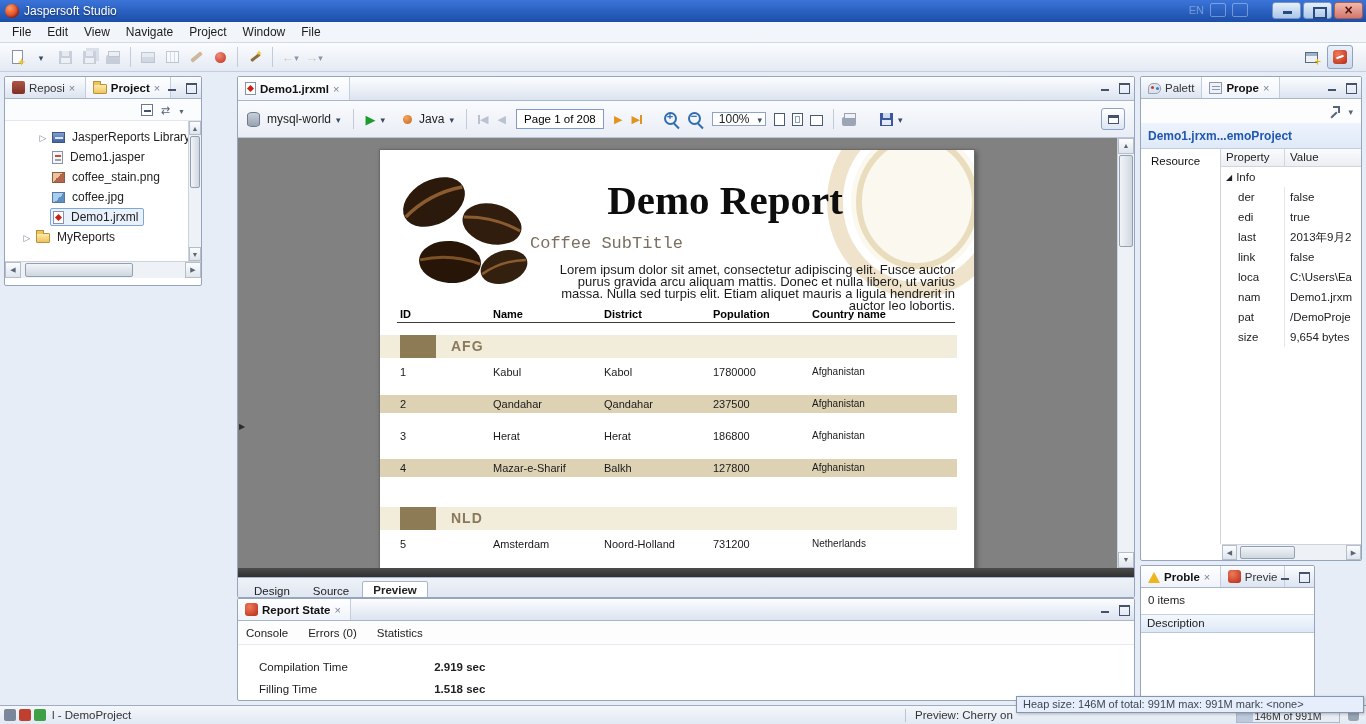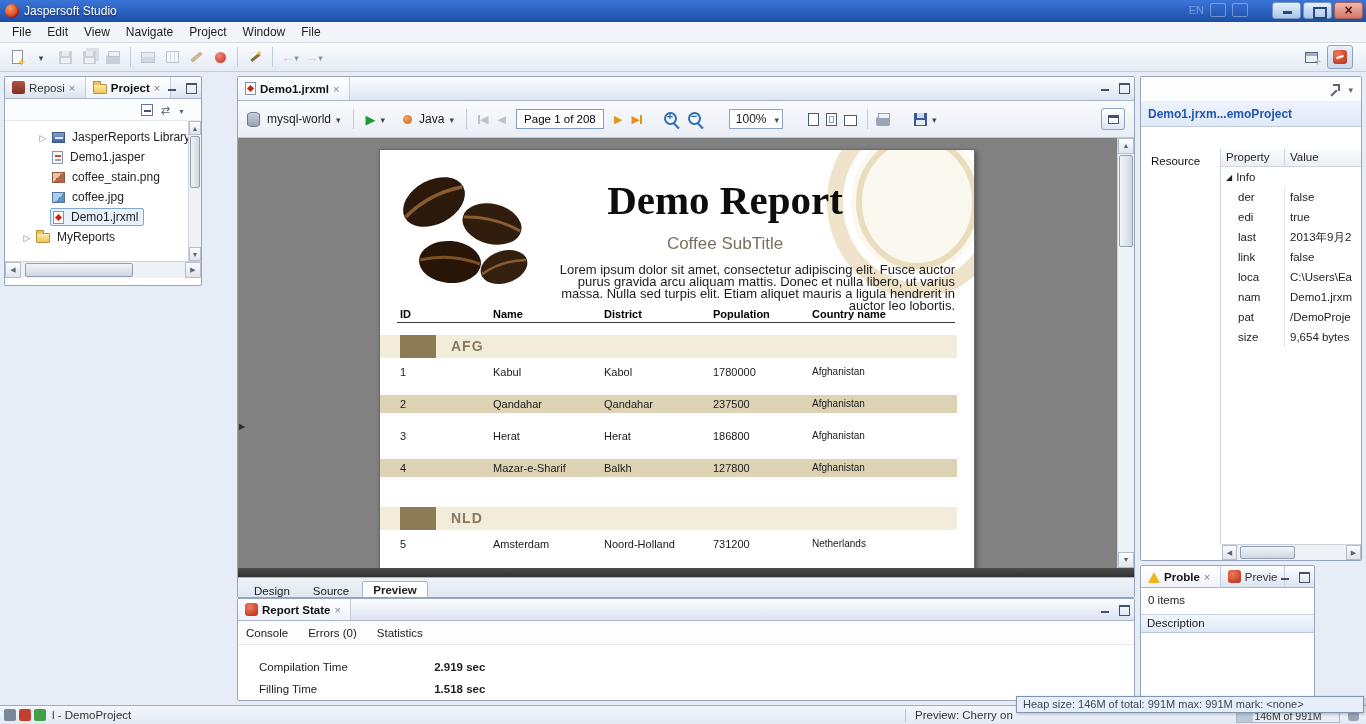--- a/index.html
+++ b/index.html
@@ -120,42 +120,42 @@
 .i-javadot{width:9px;height:9px;border-radius:50%;background:radial-gradient(circle at 35% 30%,#f5a55a,#c7641c)}
 .navbtn{display:inline-flex;align-items:center;color:#e0941e;margin:0 3px}
 .navbtn.disabled{color:#b9c2ce}
 .navbtn .bar{width:2px;height:9px;background:currentColor;display:inline-block}
 .navbtn .g-left::before,.navbtn .g-right::before{font-size:11px;color:currentColor;font-weight:bold}
 .page-box{width:88px;height:20px;border:1px solid #7f9cc4;text-align:center;font-size:11.5px;font-family:inherit;background:#fff;margin:0 4px}
 .i-zoom{width:13px;height:13px;border:2px solid #2f6cb0;border-radius:50%;position:relative;margin:0 5px 2px 3px}
 .i-zoom::after{content:"";position:absolute;right:-5px;bottom:-4px;width:7px;height:2px;background:#2f6cb0;transform:rotate(45deg)}
 .i-zoom.plus::before{content:"+";position:absolute;left:1px;top:-4px;font-size:11px;font-weight:bold;color:#2f6cb0}
 .i-zoom.minus::before{content:"−";position:absolute;left:1px;top:-4px;font-size:11px;font-weight:bold;color:#2f6cb0}
-.zoom-combo{display:inline-flex;align-items:center;border:1px solid #8fa3c4;background:#fff;height:20px;padding:0 3px 0 6px;gap:8px;margin:0 20px}
+.zoom-combo{display:inline-flex;align-items:center;border:1px solid #8fa3c4;background:#fff;height:14px;padding:0 3px 0 6px;gap:8px;margin:0 3px}
 .i-psize{width:11px;height:13px;border:1px solid #4a5a74;background:#fff;position:relative;margin:0 2px}
 .i-psize.p2::after{content:"";position:absolute;inset:2px;border:1px solid #8fa0ba}
 .i-psize.p3{width:13px;height:11px;margin-top:2px}
 .i-printer{width:14px;height:9px;background:#9aa5b5;border-radius:2px;position:relative;margin-top:4px}
 .i-printer::before{content:"";position:absolute;left:2px;top:-4px;width:10px;height:4px;background:#eef1f5;border:1px solid #98a2b2}
 .i-fsave{width:13px;height:13px;background:#3a57a0;position:relative}
 .i-fsave::before{content:"";position:absolute;left:3px;top:0;width:7px;height:5px;background:#cfd9ee}
 .i-fsave::after{content:"";position:absolute;left:2px;bottom:1px;width:9px;height:5px;background:#e6ecf7}
 .pv-corner{margin-left:auto;width:24px;height:22px;border:1px solid #8fa3c4;border-radius:3px;background:linear-gradient(#fff,#dde6f3);display:flex;align-items:center;justify-content:center}
 .i-winicon{width:11px;height:9px;border:1px solid #44536b;position:relative;background:#fff}
 .i-winicon::before{content:"";position:absolute;left:0;top:0;right:0;height:2px;background:#44536b}
 .canvas{position:absolute;left:0;right:0;top:61px;height:430px;background:#818181;overflow:hidden}
 .darkstrip{position:absolute;left:0;right:0;top:491px;height:9px;background:linear-gradient(#4c4c4c,#303030)}
 .vtabs{position:absolute;left:0;right:0;top:500px;height:22px;background:linear-gradient(#eef2f8,#dfe6f1);border-top:1px solid #a9b6c9;display:flex;align-items:flex-end;padding-left:6px;gap:3px}
 .vtab{padding:2px 10px;font-size:11.5px;color:#222}
 .vtab.active{background:#fff;border:1px solid #a9b6c9;border-radius:2px;font-weight:bold}
 
 
 .page{position:absolute;left:141px;top:11px;width:596px;height:860px;background:#fff;border:1px solid #6a6a6a;box-shadow:2px 2px 5px rgba(0,0,0,.35);overflow:hidden}
 .rtitle{position:absolute;left:150px;top:26px;width:390px;text-align:center;font-family:"Liberation Serif","DejaVu Serif",serif;font-size:41px;font-weight:bold;color:#0d0d0d;white-space:nowrap}
-.rsub{position:absolute;left:150px;top:84px;width:390px;text-align:center;font-family:Liberation Sans, sans-serif;font-size:17px;color:#7a6f60}
+.rsub{position:absolute;left:150px;top:84px;width:390px;font-family:Liberation Mono, monospace;font-size:17px;color:#7a6f60}
 .rintro{position:absolute;left:175px;top:114px;width:400px;text-align:right;font-size:13px;line-height:12px;color:#1c1c1c}
 .beans{position:absolute;left:12px;top:12px}
 .stain{position:absolute;right:-38px;top:-48px}
 .cell{position:absolute;top:0;font-size:11px;line-height:18px;white-space:nowrap;color:#1a1a1a}
 .c0{left:20px}.c1{left:113px}.c2{left:224px}.c3{left:333px}.c4{left:432px}
 .rhead{position:absolute;left:0;top:157px;width:577px;height:14px}
 .rhead .cell{font-weight:bold;line-height:14px;font-size:11px;color:#000}
 .rhead .cell.c4{font-size:11px}
 .hline{position:absolute;left:17px;top:172px;width:558px;border-top:1px solid #3a3a3a}
 .gband{position:absolute;left:0;width:577px;height:23px;background:#f2ecda}
@@ -546,20 +546,35 @@
       <span class="lab">Compilation Time</span>
       <span class="val">2.919 sec</span>
     </div>
     <div class="rs-row" style="top:84px">
       <span class="lab">Filling Time</span>
       <span class="val">1.518 sec</span>
     </div>
   </div>
 
   <div class="panel" style="left:1140px;top:4px;width:222px;height:485px">
+    <div class="tabrow">
+      <div class="tab">
+        <span class="tico ti-palette"></span>
+        <span>Palett</span>
+      </div>
+      <div class="tab active">
+        <span class="tico ti-props"></span>
+        <span>Prope</span>
+        <span class="x"></span>
+      </div>
+      <div class="pm">
+        <span class="pmin"></span>
+        <span class="pmax"></span>
+      </div>
+    </div>
     <div class="props-toolbar">
       <span class="i-goto"></span>
       <span class="g-pin"></span>
     </div>
     <div class="props-header">Demo1.jrxm...emoProject</div>
     <div class="props-body">
       <div class="res-col">
         <span>Resource</span>
       </div>
       <div class="ptable">

